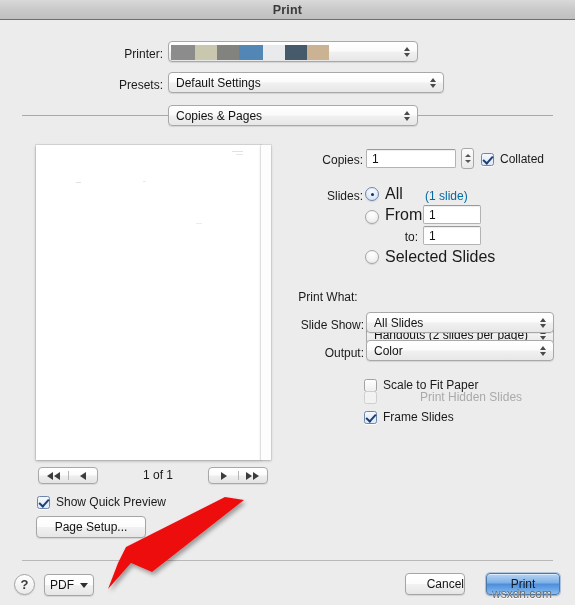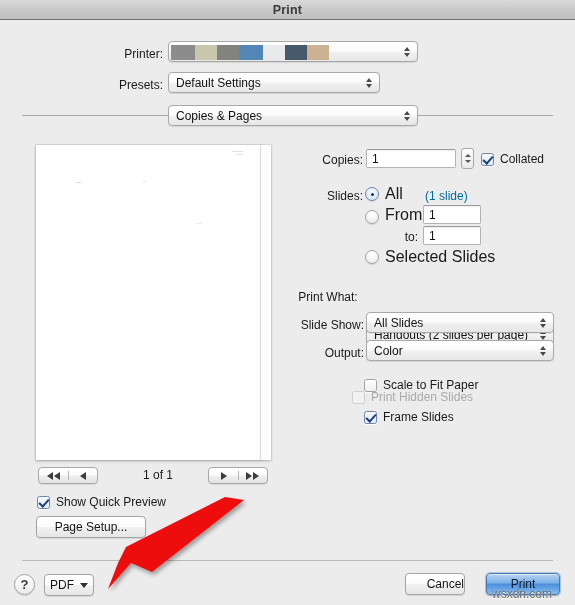--- a/index.html
+++ b/index.html
@@ -193,21 +193,21 @@
         <div class="redact" style="left: 116px; width: 22px; background: rgb(70, 90, 107);"></div>
         <div class="redact" style="left: 138px; width: 22px; background: rgb(203, 178, 147);"></div>
       </div>
     <div class="arrows">
         <i class="up"></i>
         <i class="dn"></i>
       </div>
   </div>
 
   <div class="label" style="left:93px;top:78px;width:70px;position:absolute;">Presets:</div>
-  <div class="popup" style="left:168px;top:72px;width:212px;">
+  <div class="popup" style="left:168px;top:72px;width:276px;">
     <div class="ptext">Default Settings</div>
     <div class="arrows">
         <i class="up"></i>
         <i class="dn"></i>
       </div>
   </div>
 
   <div class="hr" style="left:22px;top:115px;width:146px;"></div>
   <div class="hr" style="left:418px;top:115px;width:135px;"></div>
   <div class="popup" style="left:168px;top:105px;width:250px;">
@@ -327,21 +327,21 @@
     <div class="arrows">
         <i class="up"></i>
         <i class="dn"></i>
       </div>
   </div>
 
   <div class="cb" style="left:364px;top:370px;margin-top:8px;">
     <span class="box"></span>
     <span class="cbl">Scale to Fit Paper</span>
   </div>
-  <div class="cb dis" style="left:352px;top:390px;">
+  <div class="cb dis" style="left:364px;top:390px;gap:37px;">
     <span class="box"></span>
     <span class="cbl">Print Hidden Slides</span>
   </div>
   <div class="cb on" style="left:364px;top:410px;">
     <span class="box"></span>
     <span class="cbl">Frame Slides</span>
   </div>
 
   <div class="hr soft" style="left:22px;top:560px;width:531px;"></div>
 

